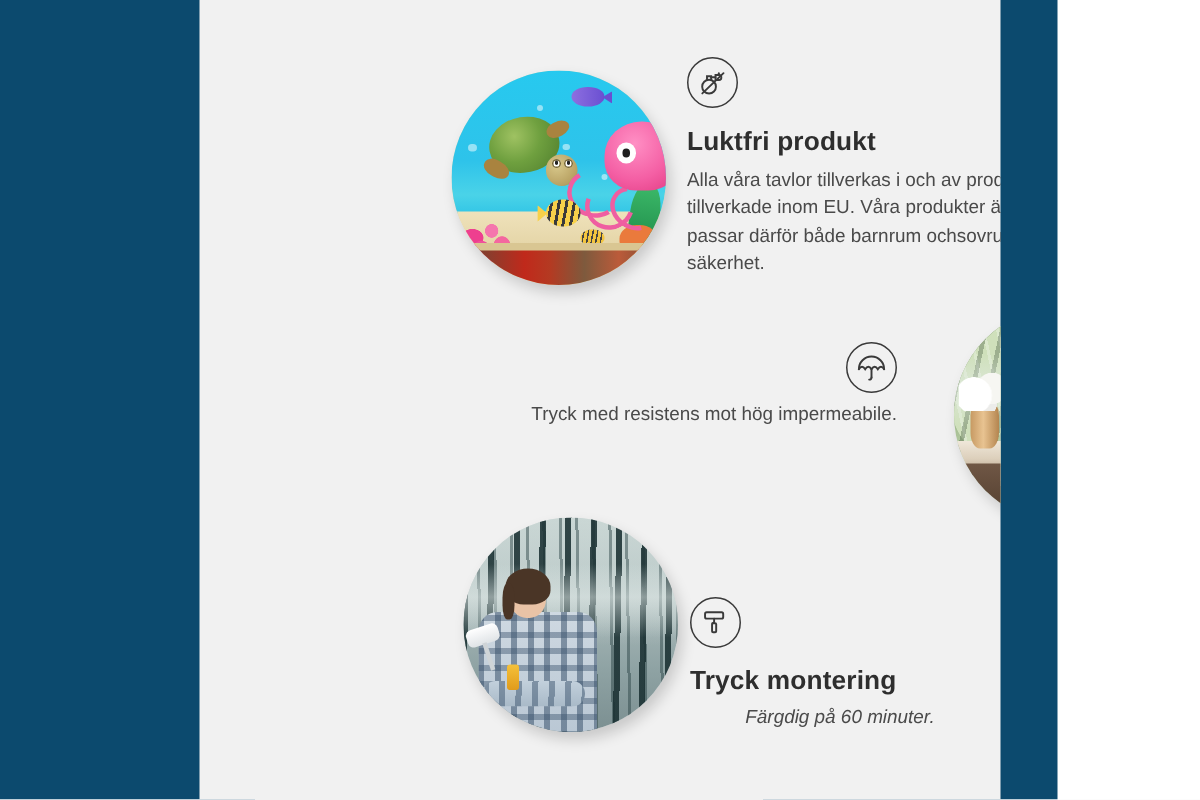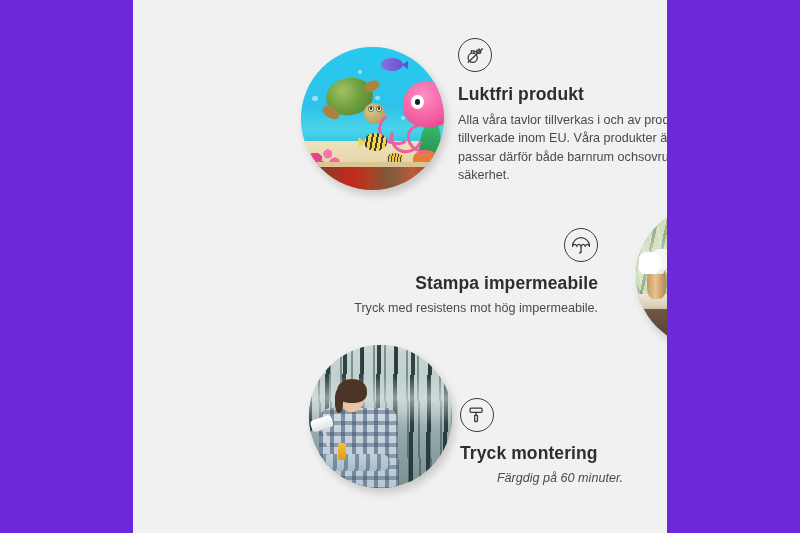--- a/index.html
+++ b/index.html
@@ -8,23 +8,24 @@
     background: #ffffff;
   }
   body {
     width: 800px;
     height: 533px;
     font-family: "Liberation Sans", sans-serif;
     overflow: hidden;
   }
   .stage {
     position: relative;
-    width: 800px;
+    width: 680px;
     height: 533px;
-    background: #6d28d9;
+    background: #0c4a6e;
+    padding-left: 25px;
   }
   .panel {
     position: absolute;
     left: 133px;
     top: 0;
     width: 534px;
     height: 533px;
     background: #f1f1f1;
     overflow: hidden;
   }
@@ -350,21 +351,20 @@
 
     <div class="feature" id="feature-waterproof">
       <div class="f-icon">
         <svg width="22" height="22" viewBox="0 0 24 24" fill="none" stroke="#3a3a3a" stroke-width="1.4" stroke-linecap="round">
           <path d="M2.8 13.2a9.2 9.2 0 0 1 18.4 0"></path>
           <path d="M2.8 13.2c1.5-2.4 3.1-2.4 4.6 0 1.5-2.4 3.1-2.4 4.6 0 1.5-2.4 3.1-2.4 4.6 0 1.5-2.4 3.1-2.4 4.6 0"></path>
           <path d="M12 13.2v6.1"></path>
           <path d="M12 19.3a1.7 1.7 0 0 1-1.7 1.5"></path>
         </svg>
       </div>
-      <p class="f-title">Stampa impermeabile</p>
       <p class="f-desc">Tryck med resistens mot hög impermeabile.</p>
     </div>
 
     <div class="photo" id="photo-bath">
       <div class="inner">
         <div class="bath-wall"></div>
         <div class="mist"></div>
 
         <div class="counter"></div>
 

